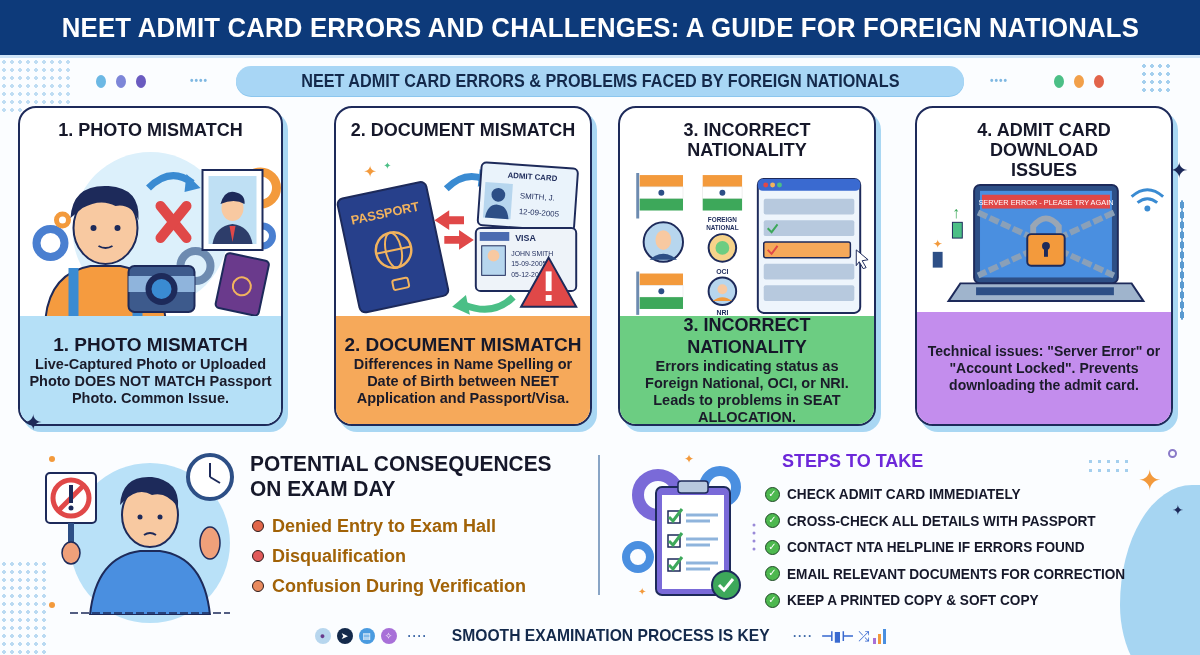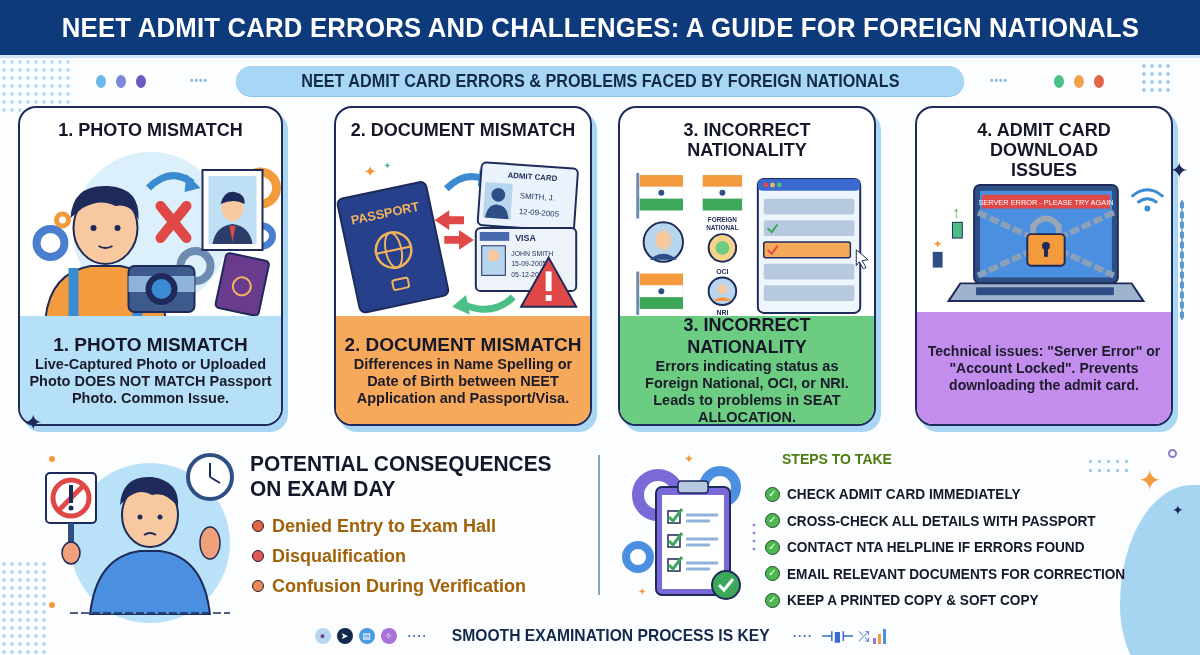--- a/index.html
+++ b/index.html
@@ -63,21 +63,21 @@
   .conseq { position: absolute; left: 40px; top: 445px; width: 550px; height: 170px; }
   .conseq-circle { position: absolute; left: 30px; top: 18px; width: 160px; height: 160px; border-radius: 50%; background: #b9e1f8; }
   .conseq-title { position: absolute; left: 210px; top: 6px; font-size: 22px; font-weight: 700; color: #16182a; line-height: 25px; transform-origin: left; transform: scaleX(0.95); }
   .conseq-list { position: absolute; left: 212px; top: 66px; list-style: none; }
   .conseq-list li { display: flex; align-items: center; font-size: 18px; font-weight: 600; color: #a16207; height: 30px; }
   .bullet { width: 12px; height: 12px; border-radius: 50%; border: 1.5px solid #2b1b1b; margin-right: 8px; flex: none; }
 
   .divider { position: absolute; left: 598px; top: 455px; width: 2px; height: 140px; background: #3d6aa0; opacity: 0.6; }
 
   .steps { position: absolute; left: 610px; top: 445px; width: 590px; height: 170px; }
-  .steps-title { position: absolute; left: 172px; top: 6px; font-size: 14px; font-weight: 700; color: #4d7c0f; }
+  .steps-title { position: absolute; left: 172px; top: 6px; font-size: 18px; font-weight: 700; color: #6d28d9; }
   .steps-list { position: absolute; left: 155px; top: 36px; list-style: none; }
   .steps-list li { display: flex; align-items: center; font-size: 15.5px; font-weight: 700; color: #16182a; height: 26.5px; white-space: nowrap; transform-origin: left; }
   .check-circle { width: 15px; height: 15px; border-radius: 50%; background: #4db84f; border: 1.5px solid #1f4a27; color: #fff; font-size: 10px; line-height: 12px; text-align: center; margin-right: 7px; flex: none; }
   .steps-list li span.t { transform: scaleX(0.88); transform-origin: left; display: inline-block; }
 
   .footer { position: absolute; left: 0; top: 622px; width: 1200px; height: 28px; display: flex; align-items: center; justify-content: center; }
   .footer-text { font-size: 17px; font-weight: 700; color: #13294b; margin: 0 10px; transform: scaleX(0.92); white-space: nowrap; }
   .ficon { width: 16px; height: 16px; border-radius: 50%; margin: 0 3px; display: inline-flex; align-items: center; justify-content: center; color: #fff; font-size: 9px; font-weight: 700; }
   .fdots { color: #3f6aa8; font-size: 12px; font-weight: 700; letter-spacing: 1px; }
 

